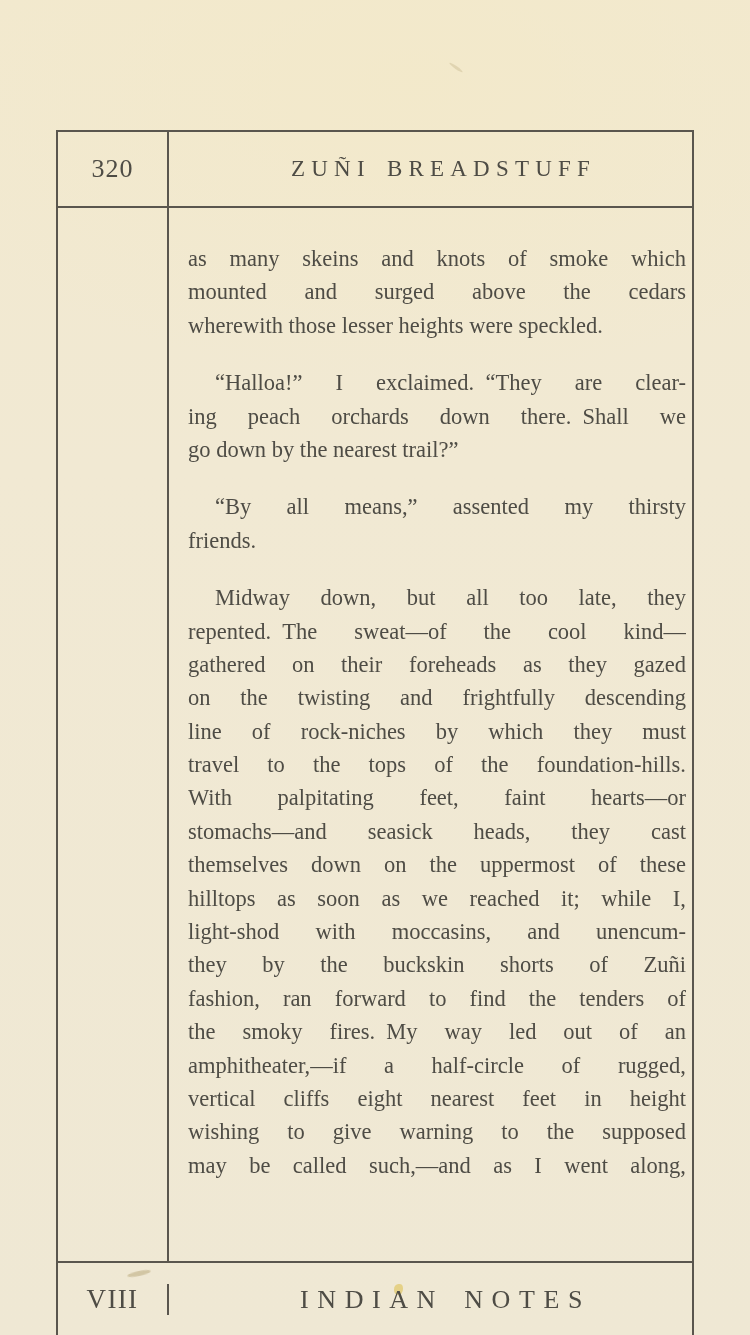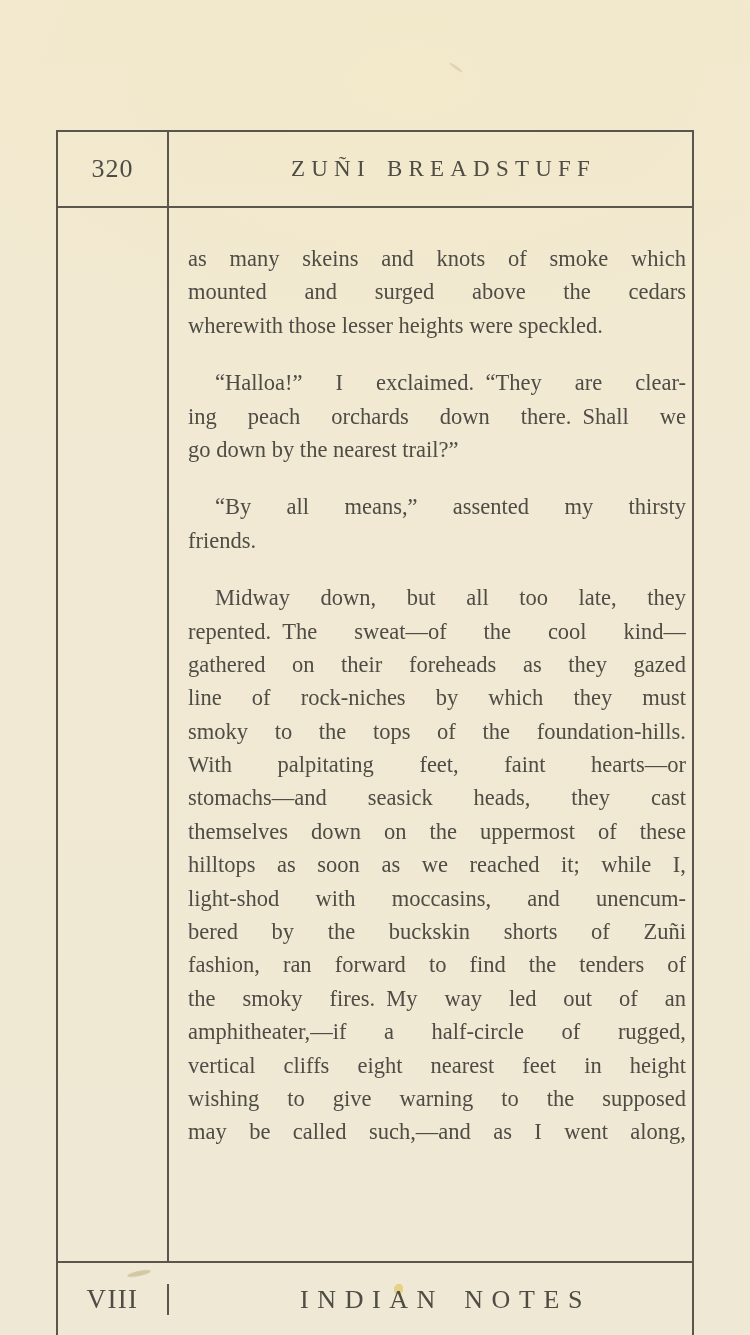--- a/index.html
+++ b/index.html
@@ -117,28 +117,29 @@
           <div class="line">mounted and surged above the cedars</div>
           <div class="line para-end">wherewith those lesser heights were speckled.</div>
           <div class="line indent">“Halloa!” I exclaimed. “They are clear-</div>
           <div class="line">ing peach orchards down there. Shall we</div>
           <div class="line para-end">go down by the nearest trail?”</div>
           <div class="line indent">“By all means,” assented my thirsty</div>
           <div class="line para-end">friends.</div>
           <div class="line indent">Midway down, but all too late, they</div>
           <div class="line">repented. The sweat—of the cool kind—</div>
           <div class="line">gathered on their foreheads as they gazed</div>
+          <div class="line">on the twisting and frightfully descending</div>
           <div class="line">line of rock-niches by which they must</div>
-          <div class="line">smoky to the tops of the foundation-hills.</div>
+          <div class="line">travel to the tops of the foundation-hills.</div>
           <div class="line">With palpitating feet, faint hearts—or</div>
           <div class="line">stomachs—and seasick heads, they cast</div>
           <div class="line">themselves down on the uppermost of these</div>
           <div class="line">hilltops as soon as we reached it; while I,</div>
           <div class="line">light-shod with moccasins, and unencum-</div>
-          <div class="line">bered by the buckskin shorts of Zuñi</div>
+          <div class="line">they by the buckskin shorts of Zuñi</div>
           <div class="line">fashion, ran forward to find the tenders of</div>
           <div class="line">the smoky fires. My way led out of an</div>
           <div class="line">amphitheater,—if a half-circle of rugged,</div>
           <div class="line">vertical cliffs eight nearest feet in height</div>
           <div class="line">wishing to give warning to the supposed</div>
           <div class="line">may be called such,—and as I went along,</div>
         </div>
     </div>
 
     <div class="row footer-row">

